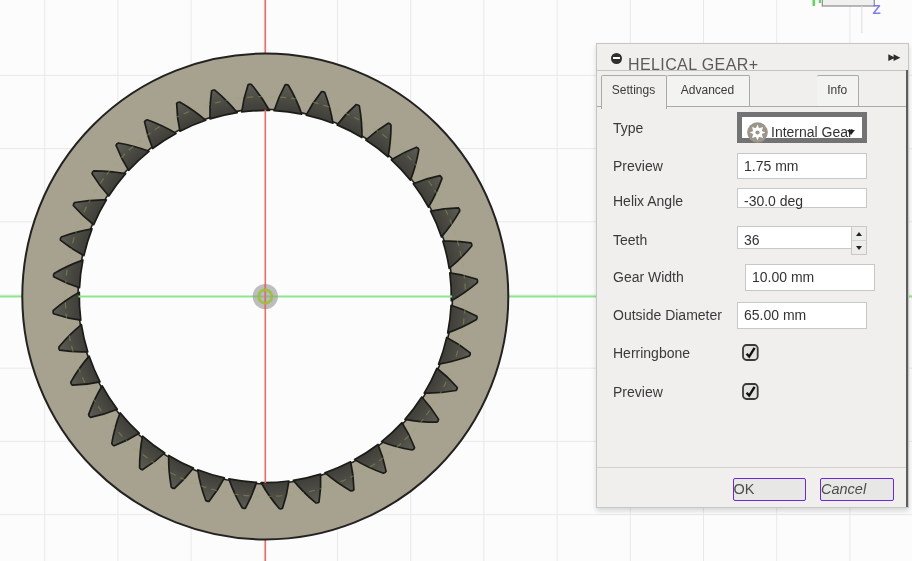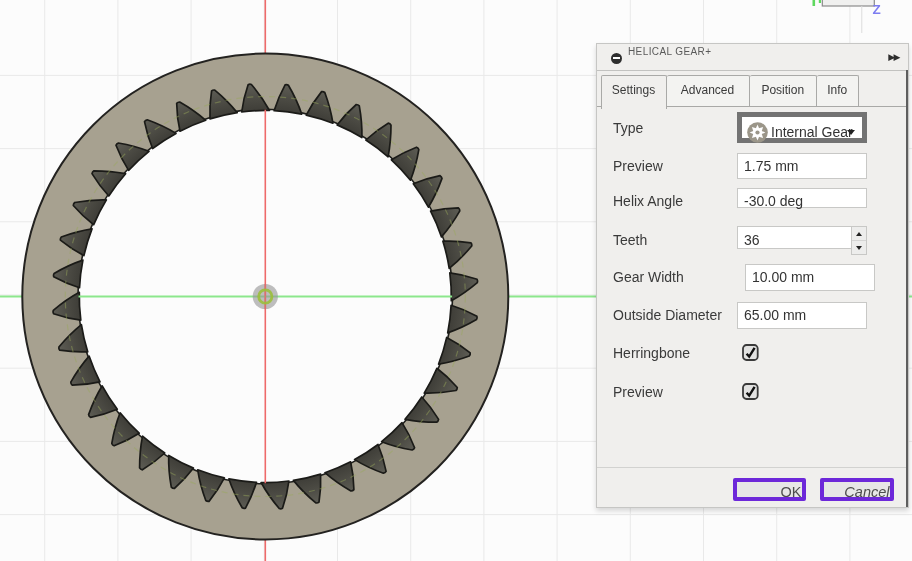--- a/index.html
+++ b/index.html
@@ -7,21 +7,21 @@
 #vp { position:absolute; left:0; top:0; width:912px; height:561px; }
 #dlg { position:absolute; left:596px; top:43px; width:313px; height:465px;
   background:#f0efed; border:1px solid #c6c6c4;
   box-shadow:0 3px 5px rgba(0,0,0,0.15); }
 #rline { position:absolute; right:0; top:26px; width:2.2px; height:437px; background:#5e5e5e; z-index:5; }
 #titlebar { position:absolute; left:0; top:0; width:100%; height:27px;
   background:#f0efed; border-bottom:1px solid #c2c2c0; }
 #ticon { position:absolute; left:14px; top:8.5px; width:11px; height:11px;
   border-radius:50%; background:#2e2e2e; }
 #ticon::after { content:""; position:absolute; left:2px; top:4.5px; width:7px; height:2px; background:#fff; }
-#ttext { position:absolute; left:31px; top:2px; font-size:10px; color:#5a5a5a; letter-spacing:0.4px; }
+#ttext { position:absolute; left:31px; top:12px; font-size:16px; color:#5a5a5a; letter-spacing:0.4px; }
 #arrows { position:absolute; right:9px; top:7.5px; font-size:9px; color:#2d2d2d; letter-spacing:-1.5px; }
 .tab { position:absolute; top:30.5px; height:31.5px; background:#f3f3f1;
   border:1px solid #a9a9a7; border-bottom:none; font-size:12px; color:#3a3a3a;
   text-align:center; line-height:29px; border-radius:2px 2px 0 0; }
 #tabline { position:absolute; left:0; top:61.5px; width:100%; height:1px; background:#a9a9a7; }
 #tabSettings { left:3.5px; width:66px; background:#f0efed; height:34px; z-index:2; }
 #tabAdvanced { left:69.5px; width:83px; border-left:none; }
 #tabPosition { left:152.5px; width:67.5px; border-left:none; }
 #tabInfo { left:220px; width:41.5px; border-left:none; }
 .lbl { position:absolute; left:16px; font-size:14px; color:#3a3a3a; }
@@ -34,22 +34,22 @@
   border-left:4.5px solid transparent; border-right:4.5px solid transparent; border-top:5px solid #222; }
 #spin { position:absolute; left:253.5px; top:182px; width:16.5px; height:29px;
   background:#ededec; border:1px solid #c8c8c6; border-left:1px solid #c8c8c6; }
 .sbtn { position:absolute; left:0; width:100%; height:14px; }
 .sbtn.up::after { content:""; position:absolute; left:4.2px; top:4.5px; width:0; height:0;
   border-left:3.2px solid transparent; border-right:3.2px solid transparent; border-bottom:4.5px solid #222; }
 .sbtn.dn::after { content:""; position:absolute; left:4.2px; top:5px; width:0; height:0;
   border-left:3.2px solid transparent; border-right:3.2px solid transparent; border-top:4.5px solid #222; }
 #sep { position:absolute; left:0; top:422.5px; width:100%; height:1px; background:#d2d2d0; }
 .btn { position:absolute; top:434px; height:22.5px; background:#e7e7e6;
-  border:4px solid #6d28d9; border-radius:2px; font-size:14.5px; color:#4d4d4d;
-  text-align:right; line-height:20.5px; }
+  border:1px solid #6d28d9; border-radius:2px; font-size:14.5px; color:#4d4d4d;
+  text-align:left; line-height:20.5px; }
 #okbtn { left:135.5px; width:73px; }
 #cancelbtn { left:223px; width:73.5px;font-style:italic; }
 .cb { position:absolute; left:144.5px; }
 </style></head>
 <body>
 <div id="vp">
     <svg width="912" height="561" viewBox="0 0 912 561" style="position:absolute;left:0;top:0">
 <defs>
 <radialGradient id="gd" gradientUnits="userSpaceOnUse" cx="265.3" cy="296.5" r="212.5">
 <stop offset="0.85" stop-color="#393833"></stop>
@@ -131,21 +131,20 @@
   </div>
 <div id="dlg">
   <div id="rline"></div>
   <div id="titlebar">
       <div id="ticon"></div>
       <div id="ttext">HELICAL GEAR+</div>
       <div id="arrows">▶▶</div>
     </div>
   <div class="tab" id="tabSettings">Settings</div>
   <div class="tab" id="tabAdvanced">Advanced</div>
-  <div class="tab" id="tabPosition">Position</div>
   <div class="tab" id="tabInfo">Info</div>
   <div id="tabline"></div>
 
   <div class="lbl" style="top:76px">Type</div>
   <div id="ddown">
     <svg width="21" height="21" style="position:absolute;left:5px;top:4.5px">
       <circle cx="10.5" cy="10.5" r="10.3" fill="#9b9689"></circle>
       <g fill="#fff">
         <circle cx="10.5" cy="10.5" r="4.6"></circle>
         <g id="r1">

